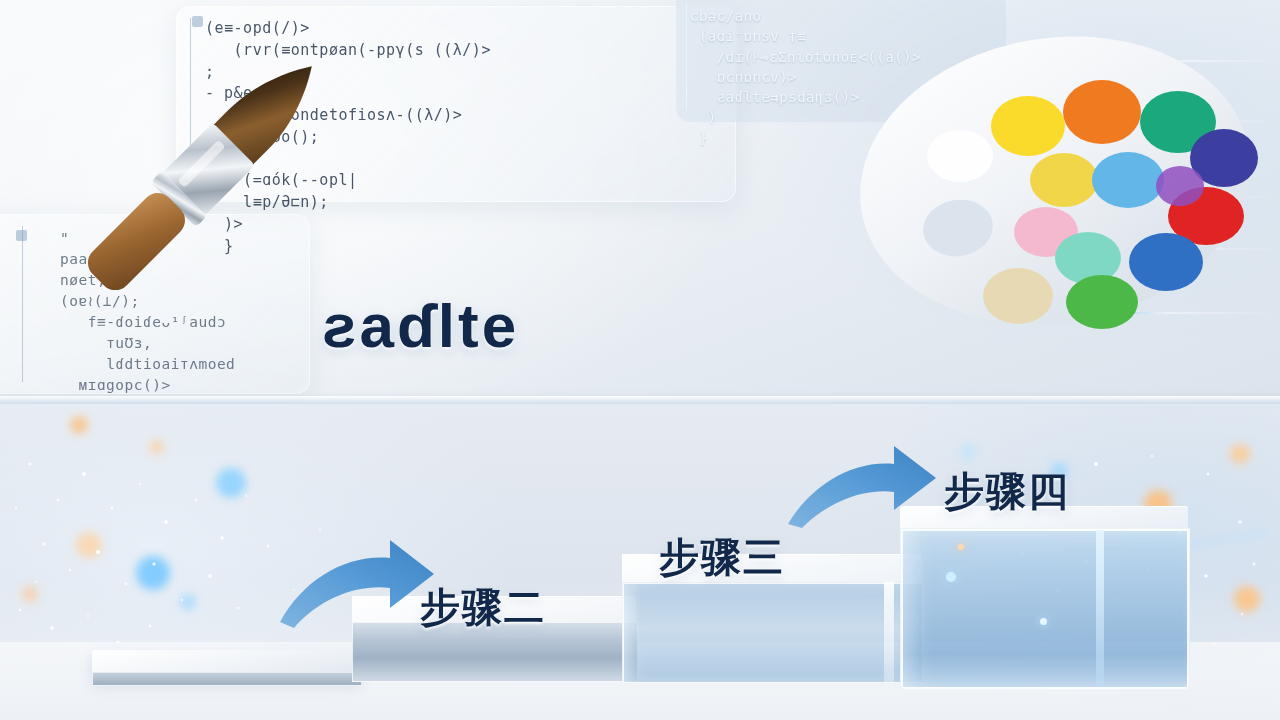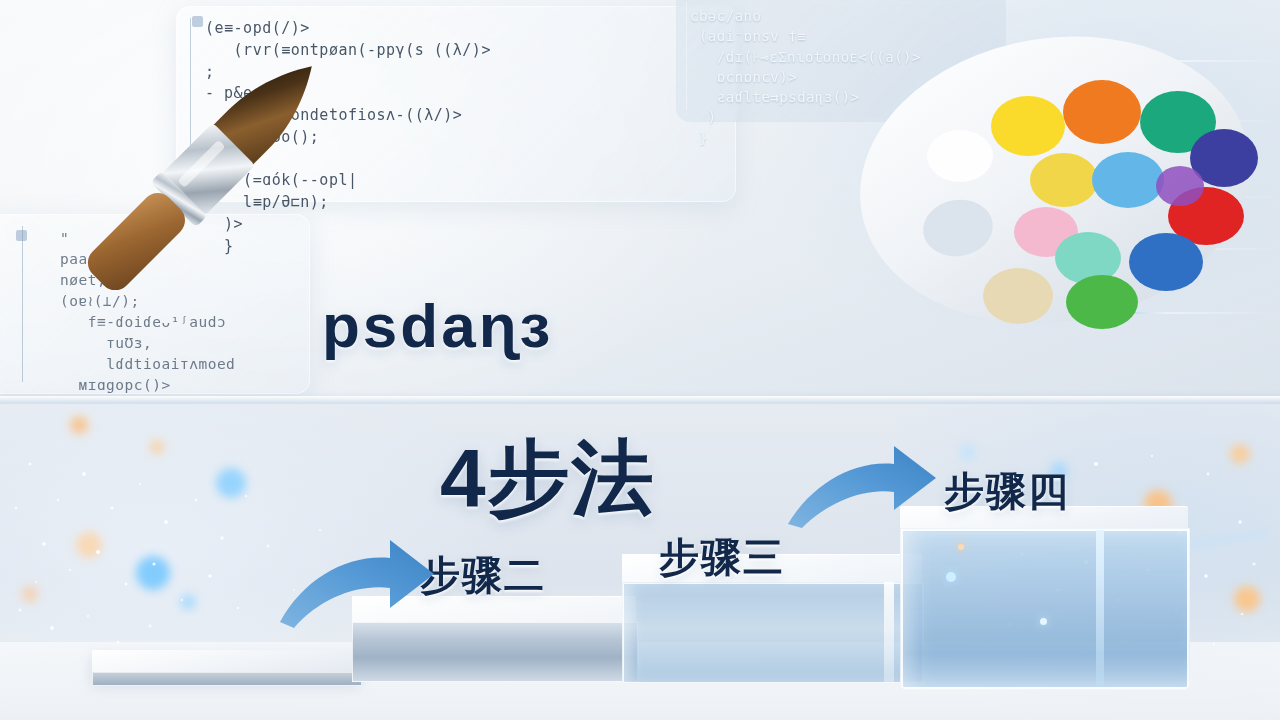--- a/index.html
+++ b/index.html
@@ -216,21 +216,21 @@
         <ellipse cx="356" cy="196" rx="38" ry="29" fill="#e02424"></ellipse>
         <ellipse cx="196" cy="212" rx="32" ry="25" fill="#f5b9cf"></ellipse>
         <ellipse cx="238" cy="238" rx="33" ry="26" fill="#7fd8c4"></ellipse>
         <ellipse cx="316" cy="242" rx="37" ry="29" fill="#2f6fc4"></ellipse>
         <ellipse cx="252" cy="282" rx="36" ry="27" fill="#4cb848"></ellipse>
         <ellipse cx="168" cy="276" rx="35" ry="28" fill="#e8d9b5"></ellipse>
         <ellipse cx="330" cy="166" rx="24" ry="20" fill="#8f4fc0" opacity=".85"></ellipse>
       </g>
     </svg>
 
-    <div id="subheadline">psdaɳɜ</div>
+    <div id="subheadline">ƨaɗlte</div>
   </div>
 
   <div id="seam"></div>
 
   <div id="bottom">
     <div id="floor"></div>
 
     <div class="bokeh" style="left:70px;top:12px;width:18px;height:18px;background:#ffb870;opacity:.75;"></div>
     <div class="bokeh" style="left:150px;top:36px;width:14px;height:14px;background:#ffc98a;opacity:.7;"></div>
     <div class="bokeh" style="left:76px;top:128px;width:26px;height:26px;background:#ffd2a0;opacity:.75;"></div>
@@ -309,21 +309,21 @@
       <div class="top-face" style="background:linear-gradient(170deg,#ffffff 0%,#eef2f7 60%,#dfe6ee 100%);border-radius:2px;
                   box-shadow:0 6px 14px rgba(140,165,195,.28);"></div>
       <div class="front-face" style="top:22px;height:12px;background:linear-gradient(180deg,#c4cfda,#9fb0c2);"></div>
     </div>
 
     <div class="step" style="left:352px;top:192px;width:284px;height:88px;">
       <div class="top-face" style="height:26px;background:linear-gradient(170deg,#ffffff,#f1f4f8);box-shadow:0 1px 0 #fff inset;"></div>
       <div class="front-face" style="top:26px;height:58px;
                   background:linear-gradient(180deg,#d6dfe9 0%,#b7c6d6 28%,#9fb2c6 60%,#cfd9e4 100%);"></div>
     </div>
-    <div class="step-label" style="left:420px;top:144px;">步骤二</div>
+    <div class="step-label" style="left:420px;top:176px;">步骤二</div>
 
     <div class="step" style="left:622px;top:150px;width:300px;height:132px;">
       <div class="top-face" style="height:28px;background:linear-gradient(170deg,#ffffff,#eef3f8);"></div>
       <div class="front-face" style="top:28px;height:100px;
                   background:linear-gradient(180deg,rgba(168,198,226,.78) 0%,rgba(186,212,234,.62) 45%,rgba(150,186,218,.74) 100%);
                   box-shadow:0 0 0 1px rgba(255,255,255,.85) inset, inset 8px 0 14px rgba(255,255,255,.45);"></div>
       <div style="position:absolute;left:262px;top:28px;width:10px;height:100px;background:linear-gradient(180deg,rgba(255,255,255,.9),rgba(255,255,255,.35));"></div>
     </div>
     <div class="step-label" style="left:659px;top:126px;">步骤三</div>
 
@@ -355,15 +355,14 @@
         <linearGradient id="ag2" x1="0" y1="1" x2="1" y2="0">
           <stop offset="0%" stop-color="#7fb4e0"></stop>
           <stop offset="55%" stop-color="#559ad6"></stop>
           <stop offset="100%" stop-color="#3c82c4"></stop>
         </linearGradient>
       </defs>
       <path d="M6 92 C30 52 72 28 112 32 L112 14 L154 46 L112 78 L112 60 C82 56 46 70 20 96 Z" fill="url(#ag2)"></path>
     </svg>
   </div>
 
-  <div id="fourstep">4步法</div>
 
 </div>
 
 </body></html>

